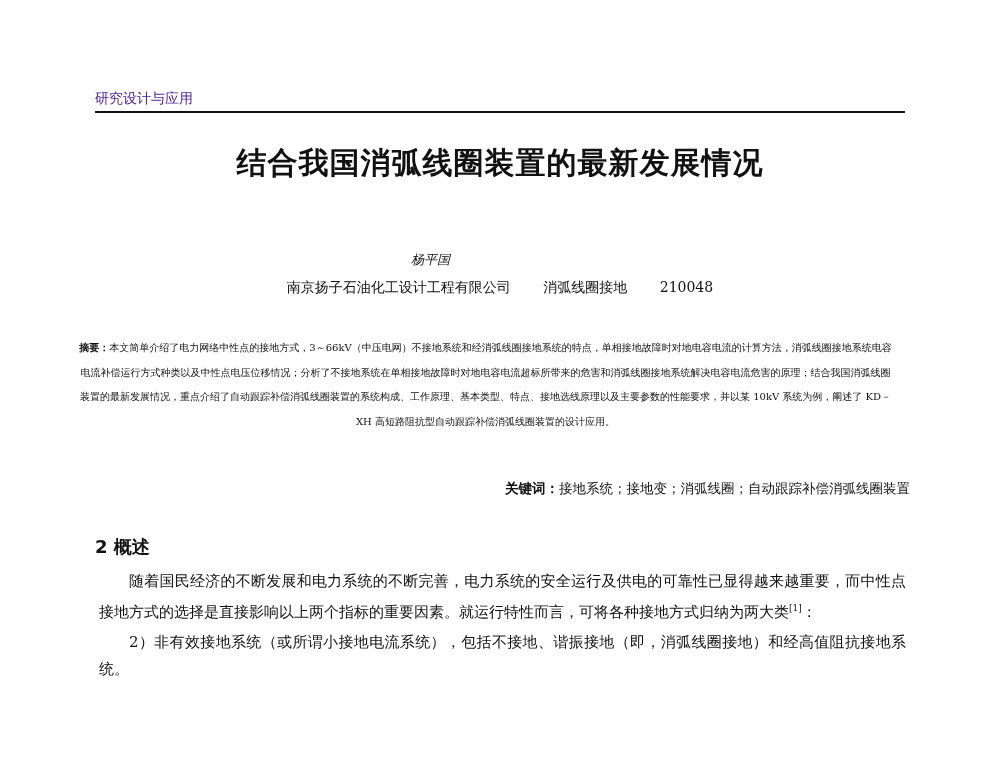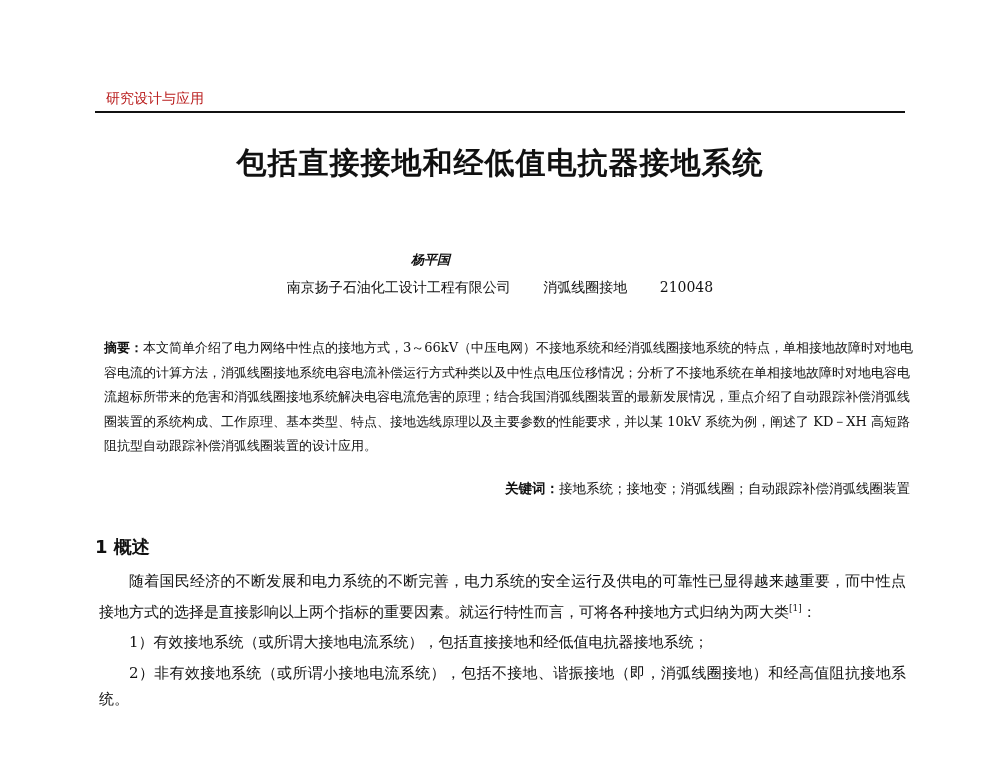--- a/index.html
+++ b/index.html
@@ -1,52 +1,51 @@
 <!DOCTYPE html>
 <html><head>
   <meta charset="utf-8">
   <style>
     html, body { margin: 0; padding: 0; background: #ffffff; }
     body { width: 1000px; height: 760px; position: relative; overflow: hidden;
            font-family: "DejaVu Serif", "Liberation Serif", serif; color: #111; }
-    .header-label { position: absolute; left: 106px; top: 90px; font-size: 14px;
-                    font-family: "DejaVu Sans", sans-serif; color: #b91c1c; }
+    .header-label { position: absolute; left: 95px; top: 90px; font-size: 14px;
+                    font-family: "DejaVu Sans", sans-serif; color: #4c1d95; }
     .header-rule { position: absolute; left: 95px; top: 111px; width: 810px; height: 2px; background: #111; }
     .title { position: absolute; left: 0; width: 1000px; top: 143px; text-align: center;
              font-size: 30px; font-weight: bold; font-family: "DejaVu Sans", sans-serif; letter-spacing: 1px; }
-    .author { position: absolute; left: 0; width: 861px; top: 251px; text-align: center; font-size: 13px; font-weight: bold; font-style: italic; }
+    .author { position: absolute; left: 0; width: 861px; top: 251px; text-align: center; font-size: 13px; font-weight: normal; font-style: italic; }
     .affil { position: absolute; left: 0; width: 1000px; top: 279px; text-align: center; font-size: 14px; }
     .affil span { margin: 16px 14px; }
-    .abstract { position: absolute; left: 104px; width: 815px; top: 336px; font-size: 13px; line-height: 24.5px; }
+    .abstract { position: absolute; left: 78px; width: 815px; top: 336px; font-size: 10px; line-height: 24.5px; text-align: center; }
     .abstract .lbl, .keywords .lbl { font-weight: bold; }
     .keywords { position: absolute; left: 95px; width: 815px; top: 480px; font-size: 13.5px; text-align: right; }
     .section { position: absolute; left: 95px; top: 535px; font-size: 18px; font-weight: bold; font-family: "DejaVu Sans", sans-serif; }
     .body { position: absolute; left: 95px; width: 815px; top: 564px; font-size: 15px; line-height: 26.5px; }
     .body p { margin: 4px; text-indent: 2em; text-align: justify; }
     sup { font-size: 9px; }
   </style>
 </head>
 <body>
 
 <div class="header-label">研究设计与应用</div>
 <div class="header-rule"></div>
 
-<div class="title">包括直接接地和经低值电抗器接地系统</div>
+<div class="title">结合我国消弧线圈装置的最新发展情况</div>
 <div class="author">杨平国</div>
 <div class="affil">
   <span>南京扬子石油化工设计工程有限公司</span>
   <span>消弧线圈接地</span>
   <span>210048</span>
 </div>
 
 <div class="abstract">
   <span class="lbl">摘要：</span><span>本文简单介绍了电力网络中性点的接地方式，3～66kV（中压电网）不接地系统和经消弧线圈接地系统的特点，单相接地故障时对地电容电流的计算方法，消弧线圈接地系统电容电流补偿运行方式种类以及中性点电压位移情况；分析了不接地系统在单相接地故障时对地电容电流超标所带来的危害和消弧线圈接地系统解决电容电流危害的原理；结合我国消弧线圈装置的最新发展情况，重点介绍了自动跟踪补偿消弧线圈装置的系统构成、工作原理、基本类型、特点、接地选线原理以及主要参数的性能要求，并以某 10kV 系统为例，阐述了 KD－XH 高短路阻抗型自动跟踪补偿消弧线圈装置的设计应用。</span>
 </div>
 <div class="keywords">
   <span class="lbl">关键词：</span><span>接地系统；接地变；消弧线圈；自动跟踪补偿消弧线圈装置</span>
 </div>
 
-<div class="section">1 概述</div>
+<div class="section">2 概述</div>
 <div class="body">
   <p><span>随着国民经济的不断发展和电力系统的不断完善，电力系统的安全运行及供电的可靠性已显得越来越重要，而中性点接地方式的选择是直接影响以上两个指标的重要因素。就运行特性而言，可将各种接地方式归纳为两大类</span><sup>[1]</sup><span>：</span></p>
-  <p>1）有效接地系统（或所谓大接地电流系统），包括直接接地和经低值电抗器接地系统；</p>
   <p>2）非有效接地系统（或所谓小接地电流系统），包括不接地、谐振接地（即，消弧线圈接地）和经高值阻抗接地系统。</p>
 </div>
 
 </body></html>

